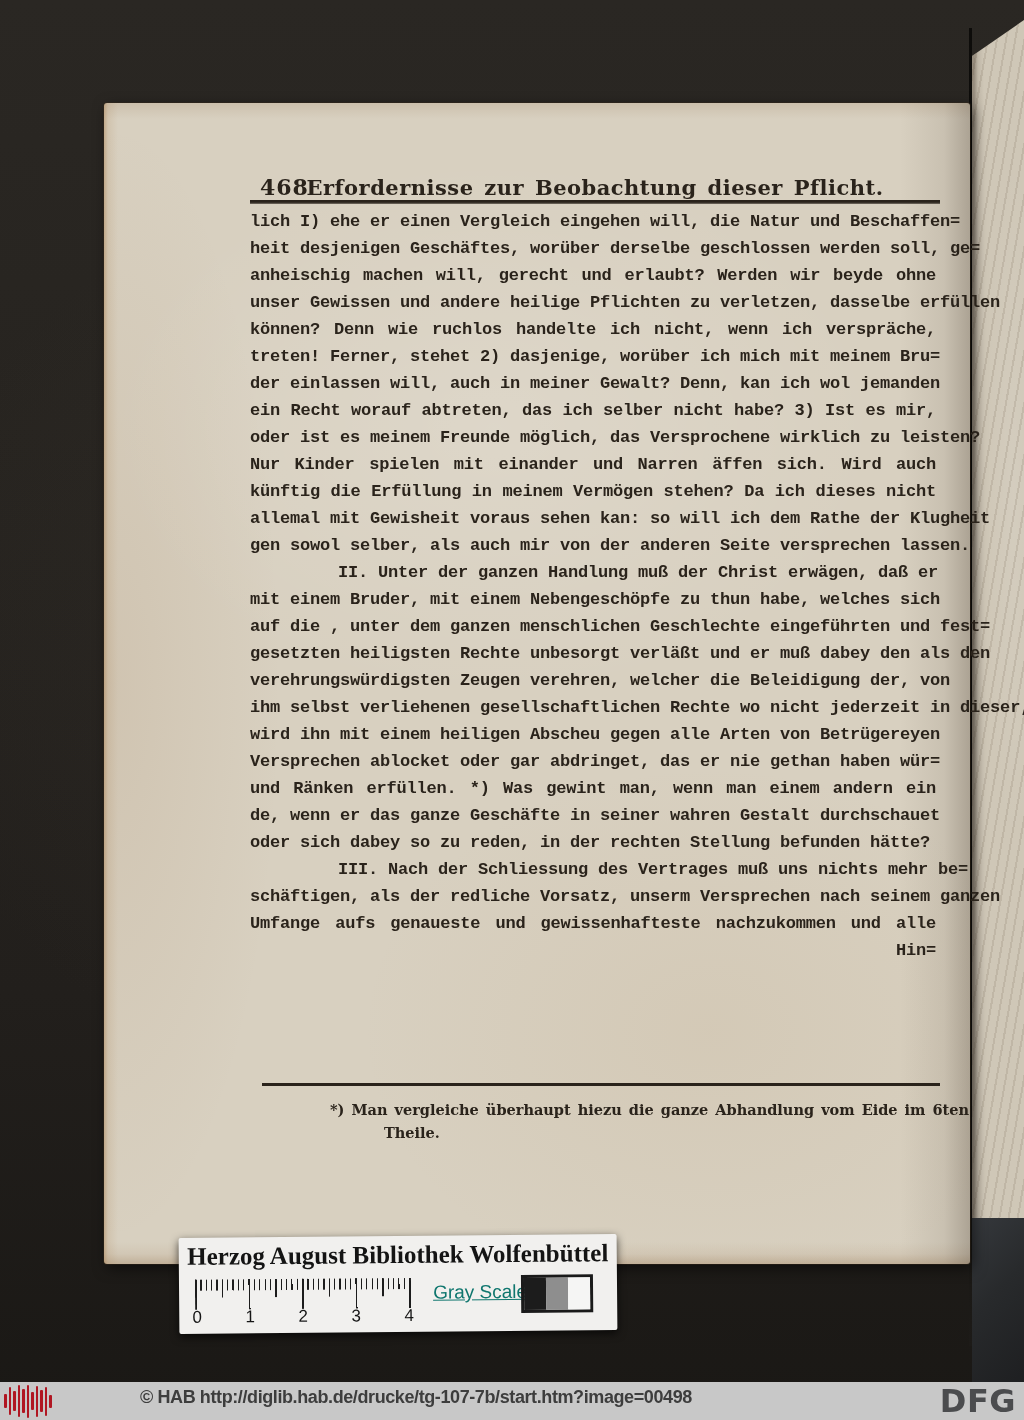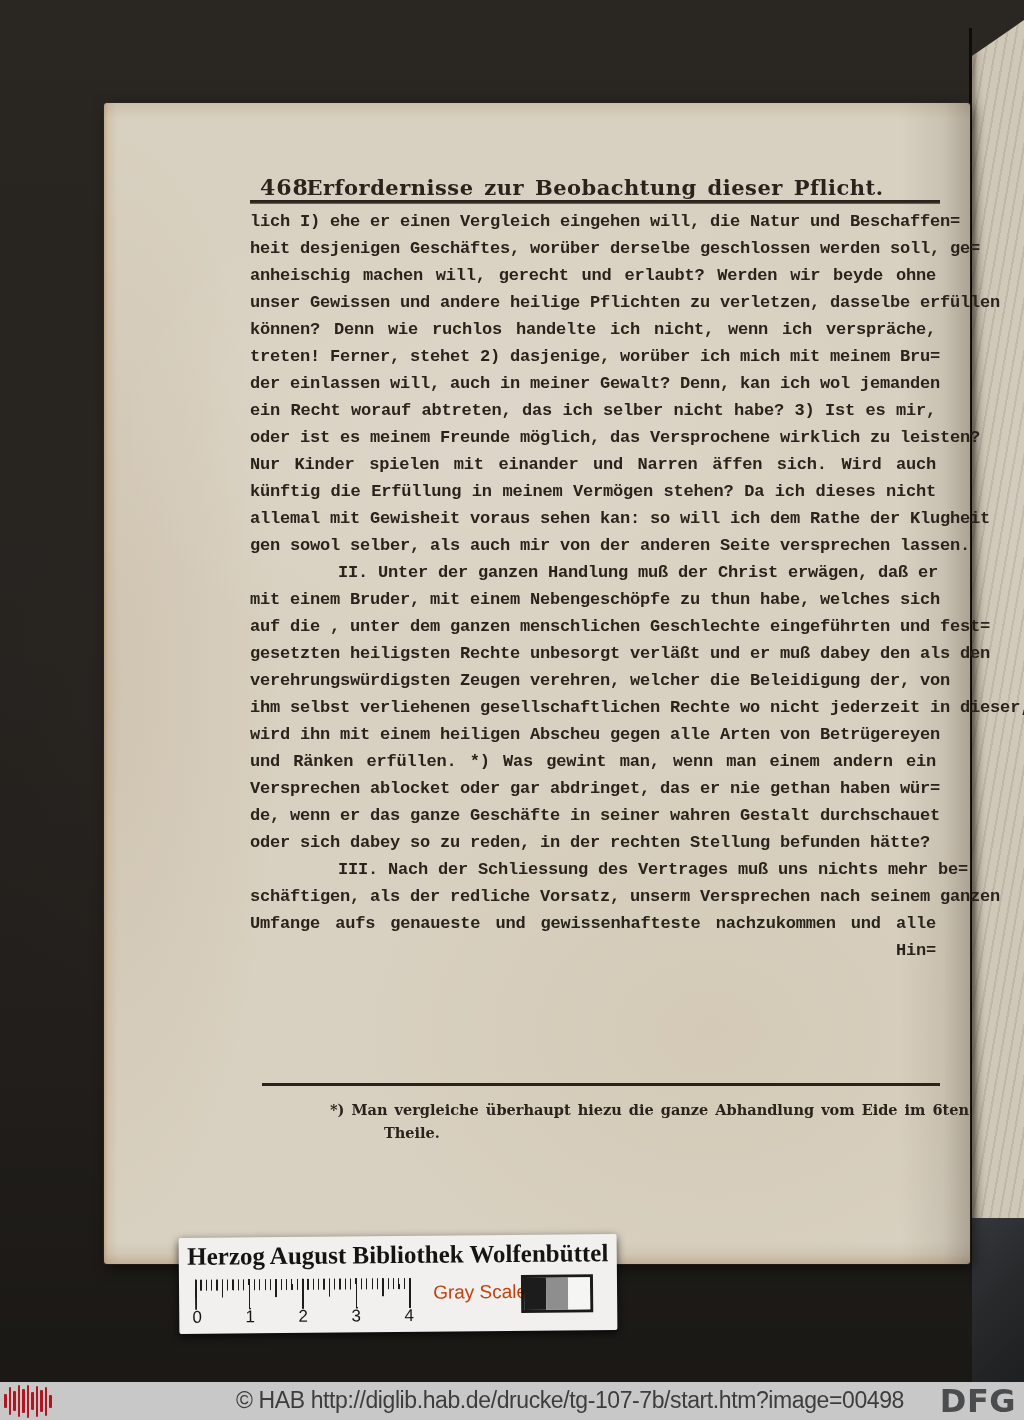--- a/index.html
+++ b/index.html
@@ -87,34 +87,34 @@
       repeating-linear-gradient(90deg,#1c1c1c 0 1.2px,transparent 1.2px 5.35px);
     background-size:216px 30px,216px 18px,216px 11px;
     background-repeat:no-repeat;background-position:0 0;
   }
   .ruler-numbers{position:absolute;left:16px;top:70px;width:216px;height:22px;
     font-family:"Liberation Sans", sans-serif;font-size:17px;color:#161616;}
   .ruler-numbers span{position:absolute;transform:translateX(-50%);}
   .rn0{left:2px;} .rn1{left:55px;} .rn2{left:108px;} .rn3{left:161px;} .rn4{left:214px;}
   .grayscale-label{
     position:absolute;left:254px;top:46px;
-    font-family:"Liberation Sans", sans-serif;font-size:19px;color:#c2410c;white-space:nowrap;
+    font-family:"Liberation Sans", sans-serif;font-size:19px;color:#0f766e;white-space:nowrap;text-decoration:underline;
   }
   .patches{position:absolute;left:342px;top:40px;width:66px;height:32px;
     border:3px solid #1a1a1a;display:flex;}
   .patch{flex:1;}
   
   .footer-bar{position:absolute;left:0;top:1382px;width:1024px;height:38px;background:#c8c8c8;}
   .hab-logo{position:absolute;left:4px;top:2px;width:48px;height:34px;
     display:flex;align-items:center;gap:2px;}
   .hab-bar{width:2.6px;background:#b01622;border-radius:1px;}
   .footer-url{
-    position:absolute;left:140px;right:120px;top:5px;text-align:right;
-    font-family:"Liberation Sans", sans-serif;font-size:23px;color:#3d3d3d;
-    letter-spacing:-0.4px;white-space:nowrap;
+    position:absolute;left:140px;right:120px;top:5px;text-align:left;
+    font-family:"Liberation Sans", sans-serif;font-size:18px;color:#3d3d3d;
+    letter-spacing:-0.4px;white-space:nowrap;font-weight:bold;
   }
   .dfg-logo{
     position:absolute;right:8px;top:0;height:38px;line-height:38px;
     font-family:"DejaVu Sans", sans-serif;font-weight:bold;font-size:32px;
     color:#4b4c4e;letter-spacing:0.5px;
   }
 </style>
 </head>
 <body>
 
@@ -143,22 +143,22 @@
     <div class="line">künftig die Erfüllung in meinem Vermögen stehen?  Da ich dieses nicht</div>
     <div class="line">allemal mit Gewisheit voraus sehen kan: so will ich dem Rathe der Klugheit</div>
     <div class="line nojust">gen sowol selber, als auch mir von der anderen Seite versprechen lassen.</div>
     <div class="line indent">II. Unter der ganzen Handlung muß der Christ erwägen, daß er</div>
     <div class="line">mit einem Bruder, mit einem Nebengeschöpfe zu thun habe, welches sich</div>
     <div class="line">auf die , unter dem ganzen menschlichen Geschlechte eingeführten und fest=</div>
     <div class="line">gesetzten heiligsten Rechte unbesorgt verläßt und er muß dabey den als den</div>
     <div class="line">verehrungswürdigsten Zeugen verehren, welcher die Beleidigung der, von</div>
     <div class="line">ihm selbst verliehenen gesellschaftlichen Rechte wo nicht jederzeit in dieser,</div>
     <div class="line">wird ihn mit einem heiligen Abscheu gegen alle Arten von Betrügereyen</div>
+    <div class="line">Versprechen ablocket oder gar abdringet, das er nie gethan haben wür=</div>
     <div class="line">und Ränken erfüllen. *)  Was gewint man, wenn man einem andern ein</div>
-    <div class="line">Versprechen ablocket oder gar abdringet, das er nie gethan haben wür=</div>
     <div class="line">de, wenn er das ganze Geschäfte in seiner wahren Gestalt durchschauet</div>
     <div class="line nojust">oder sich dabey so zu reden, in der rechten Stellung befunden hätte?</div>
     <div class="line indent">III. Nach der Schliessung des Vertrages muß uns nichts mehr be=</div>
     <div class="line">schäftigen, als der redliche Vorsatz, unserm Versprechen nach seinem ganzen</div>
     <div class="line">Umfange aufs genaueste und gewissenhafteste nachzukommen und alle</div>
     <div class="line catchword">Hin=</div>
   </div>
 
   <div class="fn-rule"></div>
   <div class="footnote-line l1">*) Man vergleiche überhaupt hiezu die ganze Abhandlung vom Eide im 6ten</div>

